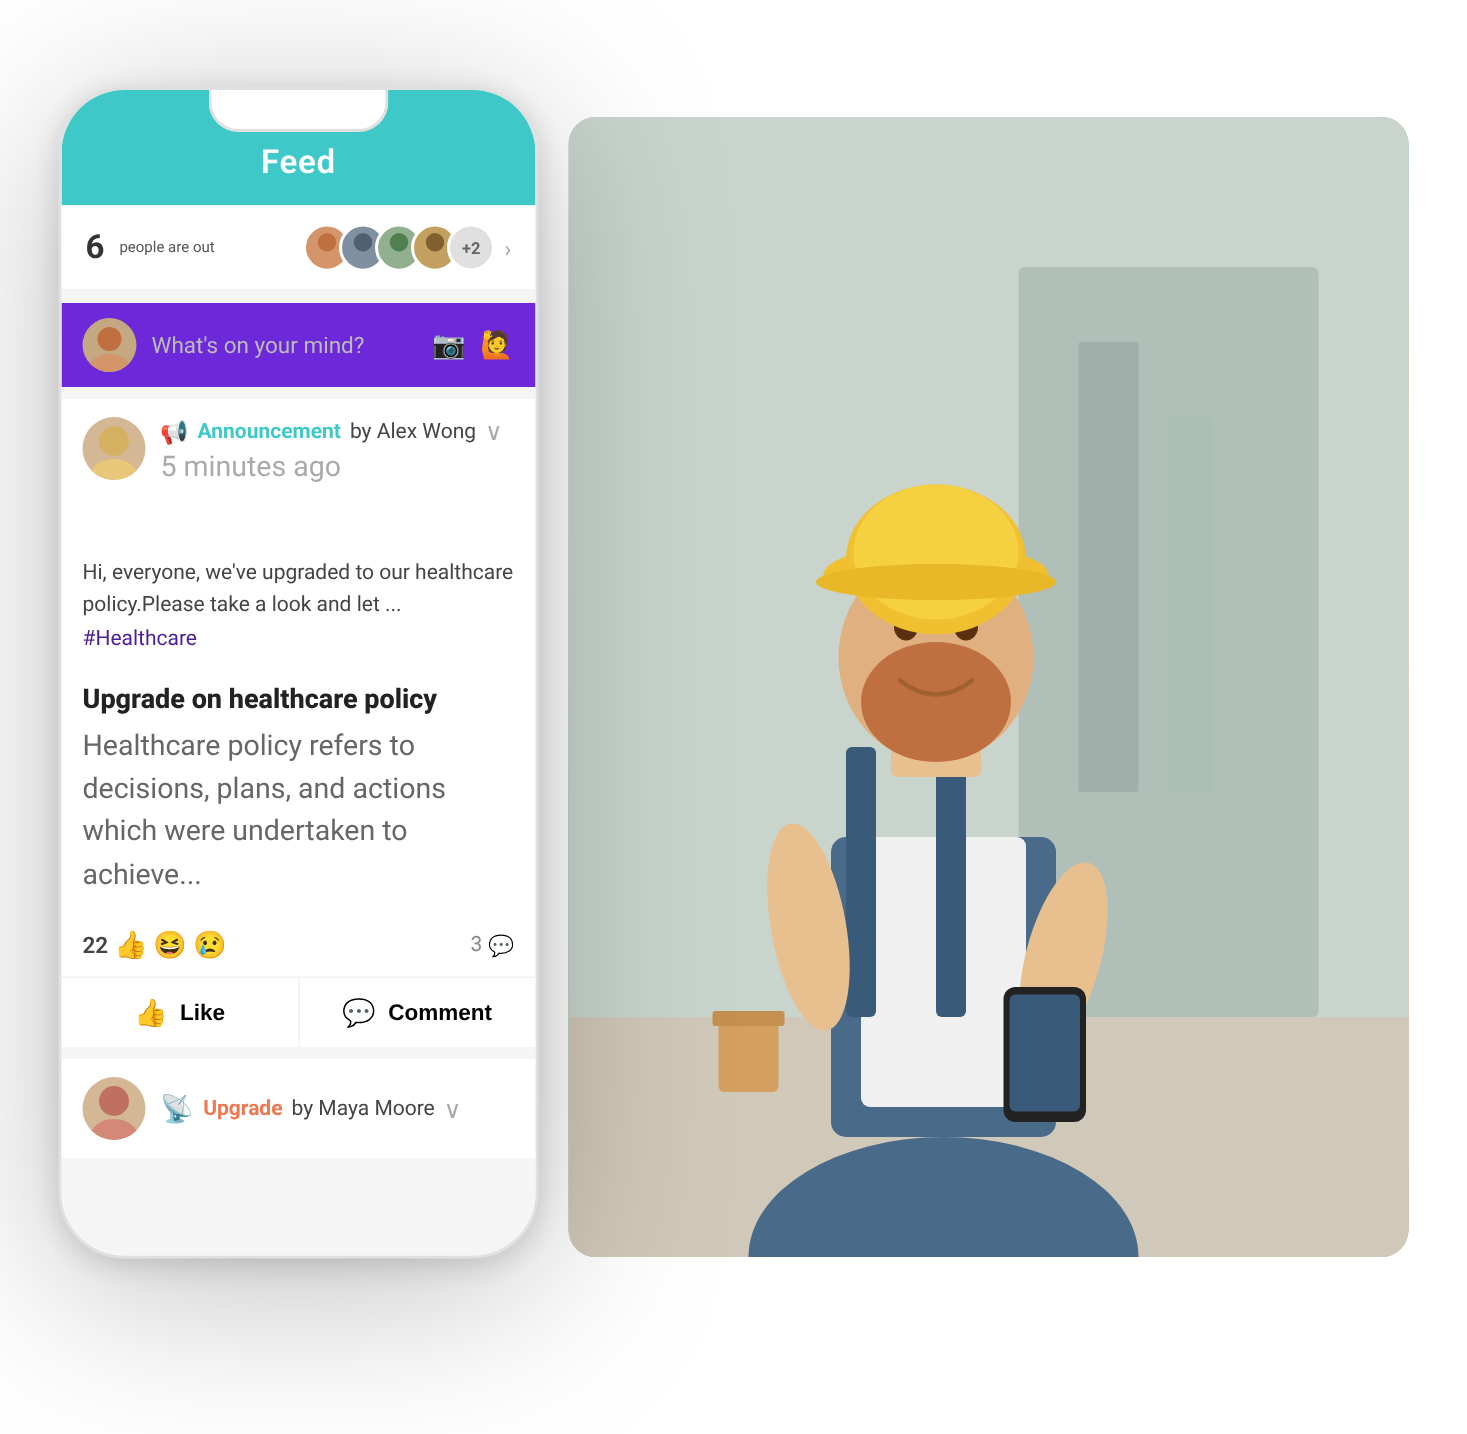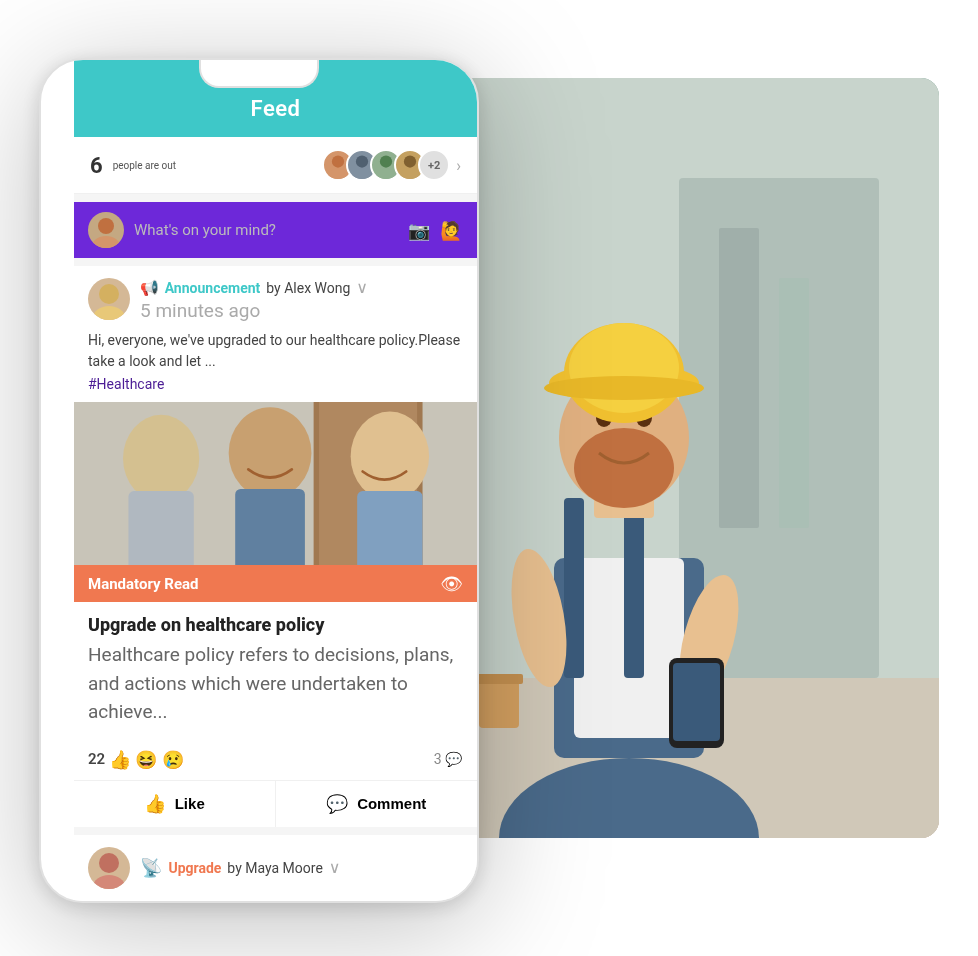--- a/index.html
+++ b/index.html
@@ -47,28 +47,27 @@
     
     .phone-wrapper {
       position: absolute;
       left: 0;
       top: 20px;
       z-index: 10;
       filter: drop-shadow(0 20px 60px rgba(0,0,0,0.25));
     }
 
     .phone {
-      width: 440px;
+      width: 320px;
       background: #ffffff;
       border-radius: 44px;
       border: 2px solid #e0e0e0;
       overflow: hidden;
       position: relative;
       box-shadow: 0 4px 20px rgba(0,0,0,0.15);
-      padding-left: 33px;
     }
 
     
     .phone-notch {
       position: absolute;
       top: 0;
       left: 50%;
       transform: translateX(-50%);
       width: 120px;
       height: 28px;
@@ -261,20 +260,21 @@
       margin-top: 2px;
     }
 
     .card-chevron {
       color: #aaa;
       font-size: 16px;
     }
 
     .card-body {
       padding: 0 14px 10px;
+      margin-top: 42px;
     }
 
     .card-text {
       font-size: 14px;
       color: #444;
       line-height: 1.5;
     }
 
     .card-hashtag {
       color: #4c1d95;
@@ -544,46 +544,20 @@
                 <span class="card-chevron">∨</span>
               </div>
               <div class="card-time">5 minutes ago</div>
             </div>
           </div>
           <div class="card-body">
             <p class="card-text">Hi, everyone, we've upgraded to our healthcare policy.Please take a look and let ...</p>
             <p class="card-hashtag">#Healthcare</p>
           </div>
 
-          <div class="post-image">
-            <svg width="100%" height="200" viewBox="0 0 370 200" preserveAspectRatio="xMidYMid slice">
-
-              <rect width="370" height="200" fill="#c8c4b8"></rect>
-
-              <rect x="220" y="0" width="100" height="200" fill="#a07850"></rect>
-              <rect x="225" y="0" width="90" height="200" fill="#b08860"></rect>
-
-              <ellipse cx="80" cy="60" rx="35" ry="40" fill="#d4c090"></ellipse>
-              <rect x="50" y="90" width="60" height="110" fill="#b0b8c0" rx="5"></rect>
-
-              <ellipse cx="180" cy="55" rx="38" ry="42" fill="#c8a070"></ellipse>
-              <rect x="148" y="88" width="64" height="112" fill="#6080a0" rx="5"></rect>
-
-              <ellipse cx="290" cy="58" rx="36" ry="41" fill="#e0c090"></ellipse>
-              <rect x="260" y="90" width="60" height="110" fill="#80a0c0" rx="5"></rect>
-
-              <path d="M160 70 Q180 85 200 70" stroke="#a06030" stroke-width="2.5" fill="none" stroke-linecap="round"></path>
-              <path d="M265 72 Q285 87 305 72" stroke="#a06030" stroke-width="2.5" fill="none" stroke-linecap="round"></path>
-            </svg>
-
-            <div class="mandatory-banner">
-              <span class="mandatory-text">Mandatory Read</span>
-              <span class="eye-icon">👁</span>
-            </div>
-          </div>
 
           <div class="post-content">
             <div class="post-title">Upgrade on healthcare policy</div>
             <div class="post-excerpt">Healthcare policy refers to decisions, plans, and actions which were undertaken to achieve...</div>
           </div>
 
           <div class="reactions-bar">
             <div class="reactions-left">
               <span class="reaction-count">22</span>
               <span class="reaction-emoji">👍</span>

